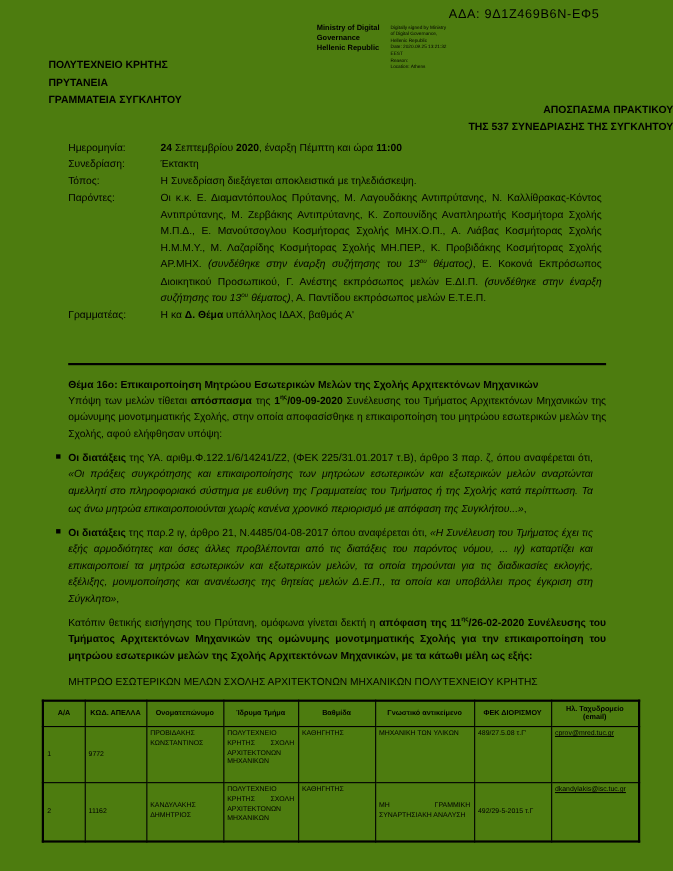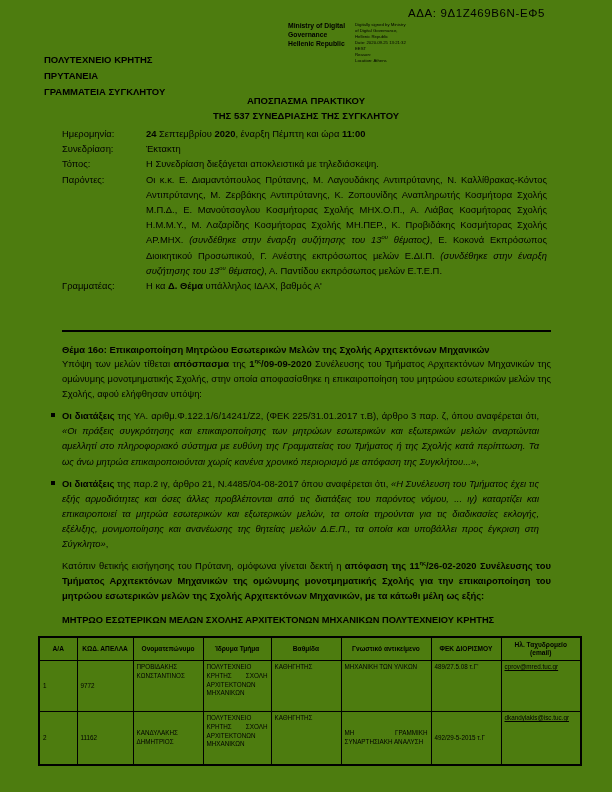--- a/index.html
+++ b/index.html
@@ -15,40 +15,40 @@
 
   .ada {
     position:absolute; top:7px; left:408px;
     font-size:11.5px; letter-spacing:.6px; white-space:nowrap;
   }
   .stamp { position:absolute; top:22px; left:288px; display:flex; gap:5px; }
   .stamp-name { font-weight:bold; font-size:6.8px; line-height:1.3; width:62px; }
   .stamp-sig  { font-size:4.3px; line-height:1.4; width:80px; }
 
   .inst { position:absolute; top:52px; left:44px; font-weight:bold; font-size:9.5px; line-height:16px; }
-  .doctitle { position:absolute; top:93px; left:0; width:612px; text-align:center;
+  .doctitle { position:absolute; top:93px; left:0; width:612px; text-align:right;
               font-weight:bold; font-size:9.5px; line-height:15px; }
 
   .meta { position:absolute; top:126px; left:62px; width:485px; font-size:9.4px; line-height:15.2px; }
   .meta-row { display:flex; }
   .meta-label { flex:0 0 84px; }
   .meta-value { flex:1; text-align:justify; }
 
   .tema { position:absolute; top:330px; left:62px; width:489px;
           border-top:2px solid #000; padding-top:11px;
           font-weight:bold; font-size:9.4px; line-height:14px; }
 
   .bodytext { position:absolute; top:356px; left:62px; width:489px;
               font-size:9.4px; line-height:15.1px; text-align:justify; }
   .para { margin:0 0 7px 0; }
   .bullets { margin:0; padding:0; list-style:none; }
   .bullet { position:relative; margin:0 12px 7px 0; }
   .sq { position:absolute; left:-11px; top:5px; width:4px; height:4px; background:#000; }
 
-  .registry-title { margin:10px 0 7px 0; font-weight:bold; font-size:9.3px; text-align:left; }
+  .registry-title { margin:10px 0 7px 0; font-weight:normal; font-size:9.3px; text-align:left; }
 
   table.registry { border-collapse:collapse; border:2px solid #000;
                    margin-left:-24px; width:542px; table-layout:fixed; }
   .registry th { border:1.4px solid #000; border-bottom:1.8px solid #000;
                  font-size:6.6px; font-weight:bold; text-align:center;
                  padding:3px 2px; line-height:1.25; vertical-align:middle; }
   .registry td { border:1.4px solid #000; font-size:6.3px; padding:2px 3px;
                  line-height:1.4; vertical-align:top; word-wrap:break-word; }
   .registry td.vmid { vertical-align:middle; }
   .registry tr.r1 td { height:46px; }

